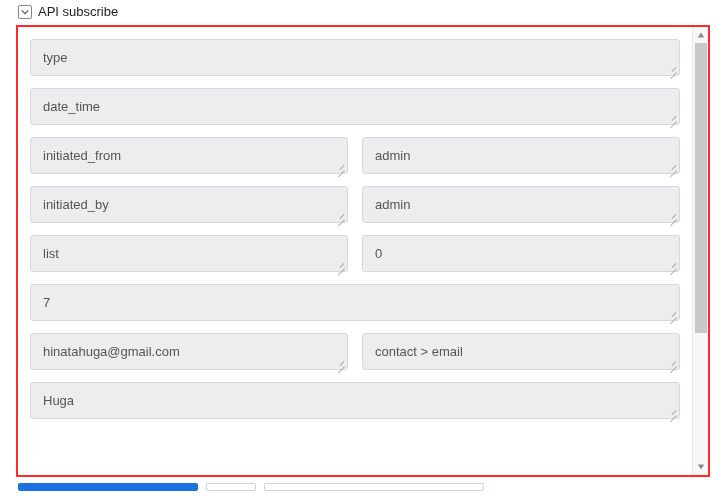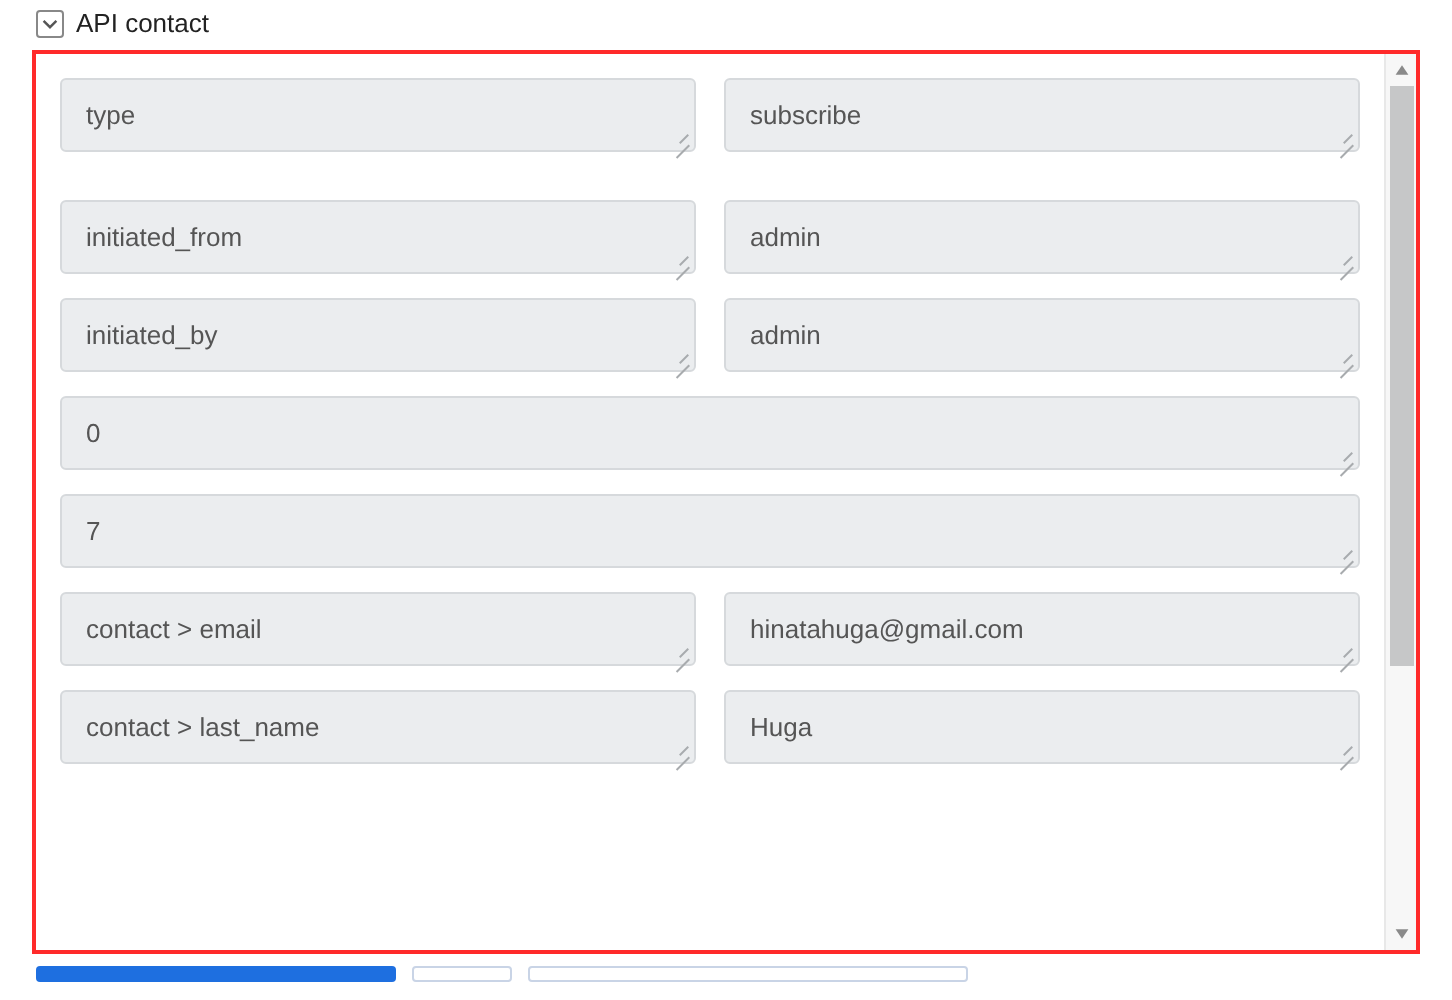--- a/index.html
+++ b/index.html
@@ -122,52 +122,52 @@
 </head>
 <body>
 
 <div class="root">
   <div class="header">
     <div class="expander">
       <svg viewBox="0 0 10 10">
           <path d="M1 3 L5 7 L9 3" stroke="#555" stroke-width="1.5" fill="none"></path>
         </svg>
     </div>
-    <div class="title">API contact</div>
+    <div class="title">API subscribe</div>
   </div>
 
   <div class="panel-border">
     <div class="scrollwrap">
       <div class="grid" id="grid">
           <div class="row">
             <div class="cell">type<div class="resize"></div></div>
-            <div class="cell">subscribe<div class="resize"></div></div>
           </div>
           <div class="row">
+            <div class="cell">date_time<div class="resize"></div></div>
           </div>
           <div class="row">
             <div class="cell">initiated_from<div class="resize"></div></div>
             <div class="cell">admin<div class="resize"></div></div>
           </div>
           <div class="row">
             <div class="cell">initiated_by<div class="resize"></div></div>
             <div class="cell">admin<div class="resize"></div></div>
           </div>
           <div class="row">
+            <div class="cell">list<div class="resize"></div></div>
             <div class="cell">0<div class="resize"></div></div>
           </div>
           <div class="row">
             <div class="cell">7<div class="resize"></div></div>
           </div>
           <div class="row">
+            <div class="cell">hinatahuga@gmail.com<div class="resize"></div></div>
             <div class="cell">contact &gt; email<div class="resize"></div></div>
-            <div class="cell">hinatahuga@gmail.com<div class="resize"></div></div>
           </div>
           <div class="row">
-            <div class="cell">contact &gt; last_name<div class="resize"></div></div>
             <div class="cell">Huga<div class="resize"></div></div>
           </div>
         </div>
       <div class="scrollbar">
         <div class="sb-btn">
           <svg viewBox="0 0 10 10">
               <path d="M5 2 L9 8 L1 8 Z"></path>
             </svg>
         </div>
         <div class="sb-track">

